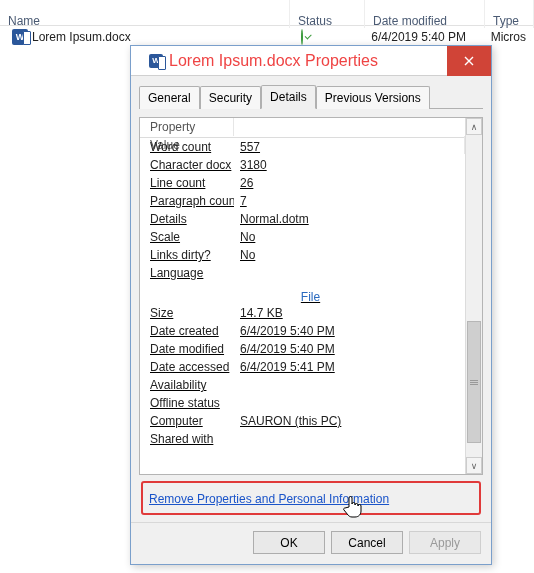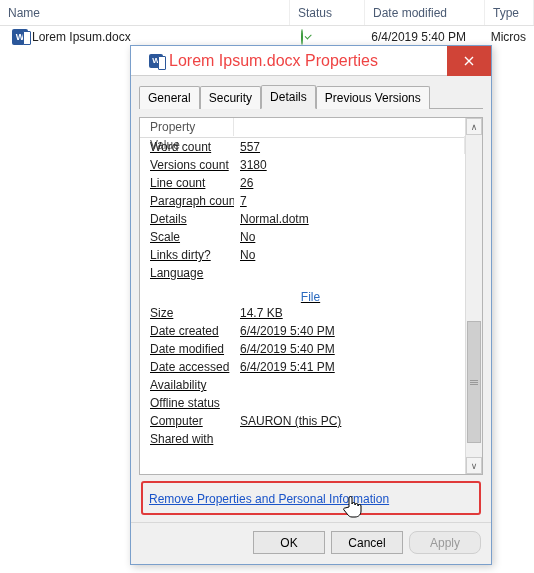--- a/index.html
+++ b/index.html
@@ -2,21 +2,21 @@
 <html><head>
 <meta charset="utf-8">
 <style>
   * { box-sizing: border-box; font-family: "Segoe UI", Tahoma, sans-serif; }
   html, body { margin: 0; padding: 0; }
   body { width: 534px; height: 573px; background: #fff; overflow: hidden; position: relative; }
 
   
   .explorer { position: absolute; left: 0; top: 0; right: 0; bottom: 0; }
   .explorer-header { display: flex; height: 26px; border-bottom: 1px solid #e1e1e1; font-size: 12px; color: #4a5a73; }
-  .explorer-header .col { padding: 6px 8px; border-right: 1px solid #eee; }
+  .explorer-header .col { padding: 14px 8px; border-right: 1px solid #eee; }
   .col-name { width: 290px; }
   .col-status { width: 75px; }
   .col-date { width: 120px; }
   .col-type { flex: 1; }
   .explorer-row { display: flex; height: 22px; align-items: center; font-size: 12px; color: #222; }
   .word-icon { width: 16px; height: 16px; margin: 0 4px 0 12px; display: inline-flex; align-items: center; justify-content: center; background: #2b579a; color: #fff; font-size: 9px; font-weight: bold; border-radius: 2px; position: relative; }
   .word-icon::after { content: ""; position: absolute; right: -3px; top: 2px; width: 6px; height: 12px; background: #fff; border: 1px solid #2b579a; border-radius: 1px; }
   .status-icon { width: 14px; height: 14px; border: 1.5px solid #3a9a3a; border-radius: 50%; position: relative; margin-left: 4px; }
   .status-icon::after { content: ""; position: absolute; left: 3px; top: 4px; width: 5px; height: 2.5px; border-left: 1.5px solid #3a9a3a; border-bottom: 1.5px solid #3a9a3a; transform: rotate(-45deg); }
   .explorer-row .col { padding: 0 8px; }
@@ -50,21 +50,21 @@
   .vscroll .track { flex: 1; position: relative; }
   .vscroll .thumb { position: absolute; left: 1px; right: 1px; top: 186px; height: 122px; background: #cfcfcf; border: 1px solid #b6b6b6; display: flex; align-items: center; justify-content: center; }
   .thumb-grip { width: 8px; }
   .thumb-grip div { height: 1px; background: #9a9a9a; margin: 1px 0; }
 
   .link-row { margin: 6px 10px 0 10px; padding: 6px; border: 2px solid #e03a3a; border-radius: 3px; }
   .link-row a { color: #1a54c9; font-size: 12px; text-decoration: underline; }
 
   .buttons { position: absolute; left: 0; right: 0; bottom: 0; height: 42px; display: flex; justify-content: flex-end; gap: 6px; padding: 8px 10px; border-top: 1px solid #d8d8d8; }
   .btn { width: 72px; height: 23px; background: #e9e9e9; border: 1px solid #adadad; font-size: 12px; cursor: pointer; }
-  .btn.disabled { color: #9a9a9a; border-color: #cfcfcf; cursor: default; border-radius: 8px; }
+  .btn.disabled { color: #9a9a9a; border-color: #cfcfcf; cursor: default; }
 
   .cursor-svg { position: absolute; width: 20px; height: 24px; pointer-events: none; }
 </style>
 </head>
 <body>
 
 <div class="explorer">
   <div class="explorer-header">
     <div class="col col-name">Name</div>
     <div class="col col-status">Status</div>
@@ -106,21 +106,21 @@
       <div class="grid-header">
         <div class="gh gh-prop">Property</div>
         <div class="gh gh-val">Value</div>
       </div>
       <div class="grid-body" id="grid-body">
           <div class="grow">
             <div class="gcell-p">Word count</div>
             <div class="gcell-v">557</div>
           </div>
           <div class="grow">
-            <div class="gcell-p">Versions count</div>
+            <div class="gcell-p">Character docx</div>
             <div class="gcell-v">3180</div>
           </div>
           <div class="grow">
             <div class="gcell-p">Line count</div>
             <div class="gcell-v">26</div>
           </div>
           <div class="grow">
             <div class="gcell-p">Paragraph count</div>
             <div class="gcell-v">7</div>
           </div>

